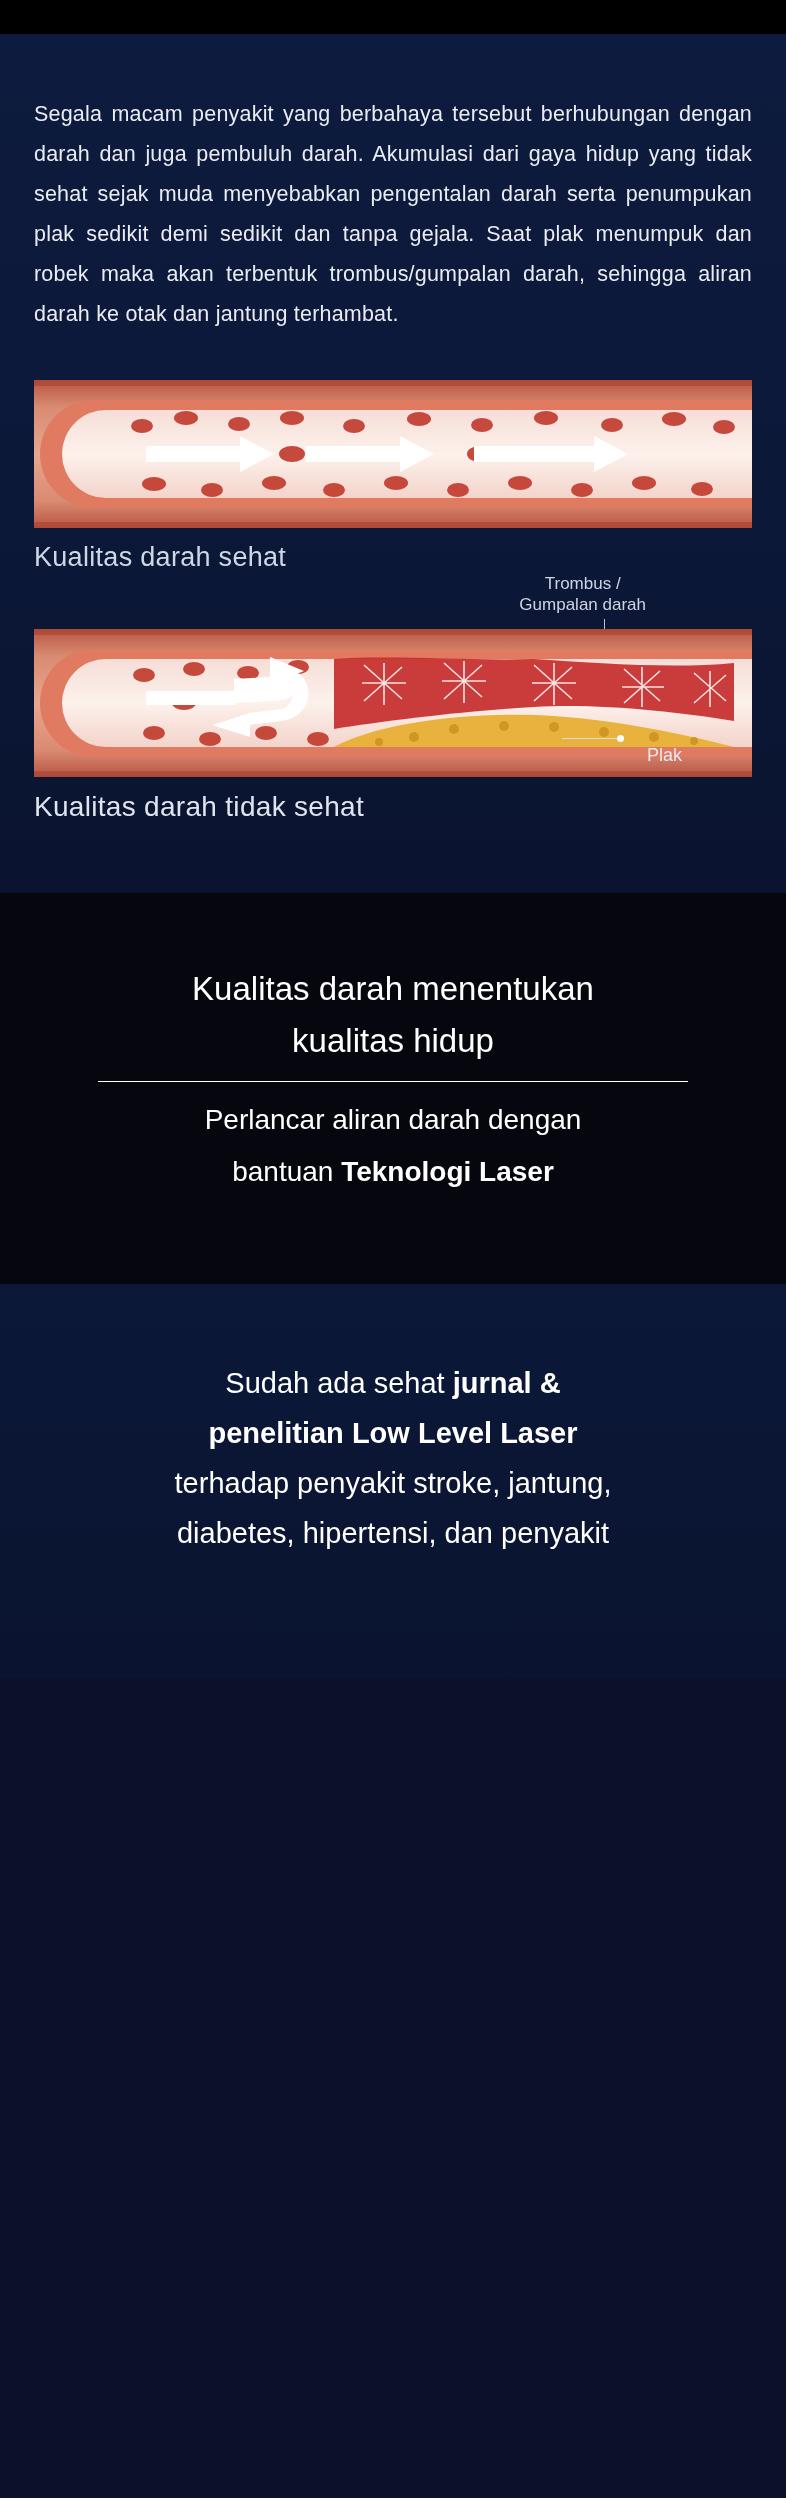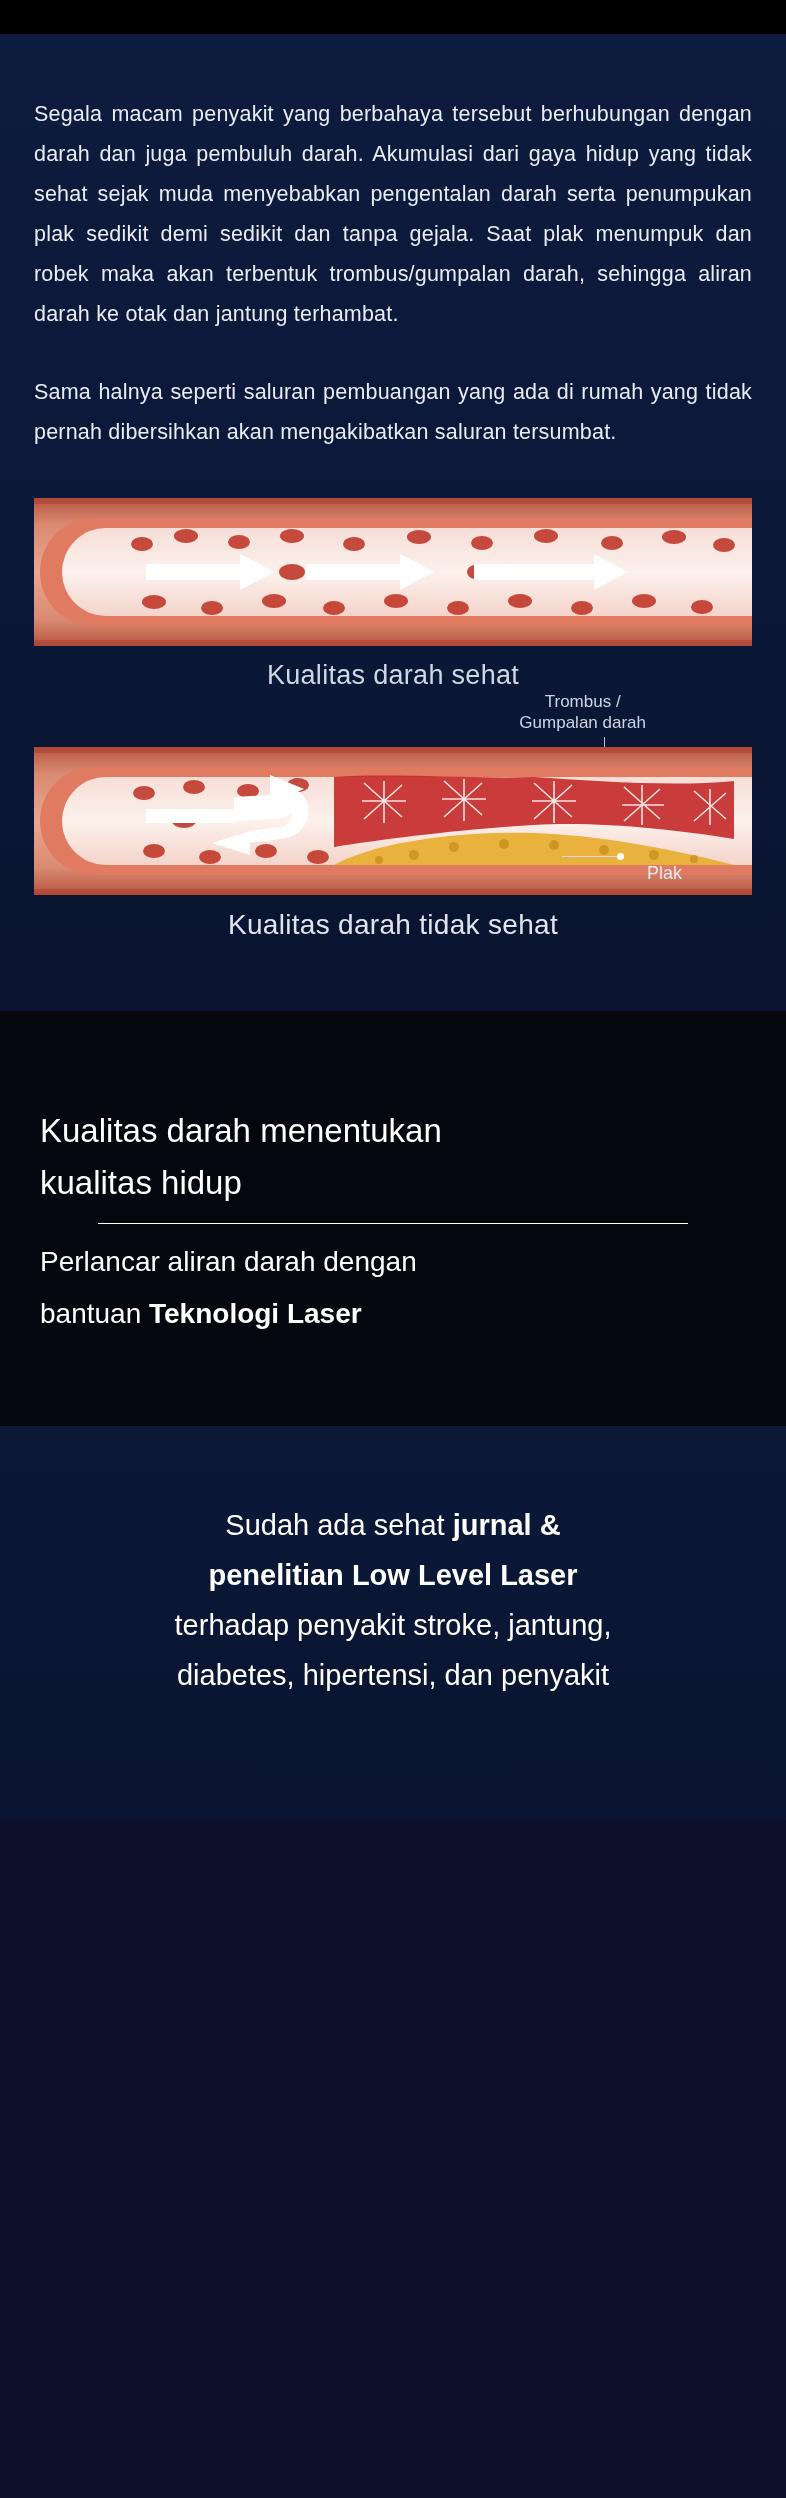--- a/index.html
+++ b/index.html
@@ -41,21 +41,21 @@
   }
   .para:last-of-type { margin-bottom: 0; }
 
   .diagrams { margin-top: 46px; }
 
   .vessel-wrap {
     width: 100%;
     position: relative;
   }
   .vessel-caption {
-    text-align: center;
+    text-align: left;
     font-size: 27px;
     color: #cfd6e4;
     margin: 14px 0 0 0;
     letter-spacing: 0.3px;
   }
   .vessel-caption.wide {
     font-size: 28px;
     color: #dfe4ee;
   }
   .annot-block {
@@ -101,23 +101,23 @@
     position: absolute;
     right: 132px;
     top: 109px;
     width: 58px;
     height: 1px;
     background: #d4dae6;
   }
   
   .section-dark {
     background: #05060e;
-    padding: 94px 40px 86px 40px;
+    padding: 70px 40px 86px 40px;
     box-sizing: border-box;
-    text-align: left;
+    text-align: center;
   }
   .headline-1 {
     font-size: 33px;
     line-height: 52px;
     color: #ffffff;
     font-weight: 400;
     margin: 0;
   }
   .divider {
     width: 590px;
@@ -155,21 +155,20 @@
 </head>
 <body>
 
 <div class="page">
 
   <div class="top-strip"></div>
 
   <div class="section-blue">
 
     <p class="para">Segala macam penyakit yang berbahaya tersebut berhubungan dengan darah dan juga pembuluh darah. Akumulasi dari gaya hidup yang tidak sehat sejak muda menyebabkan pengentalan darah serta penumpukan plak sedikit demi sedikit dan tanpa gejala. Saat plak menumpuk dan robek maka akan terbentuk trombus/gumpalan darah, sehingga aliran darah ke otak dan jantung terhambat.</p>
-    <p class="para">Sama halnya seperti saluran pembuangan yang ada di rumah yang tidak pernah dibersihkan akan mengakibatkan saluran tersumbat.</p>
 
     <div class="diagrams">
 
       <div class="vessel-wrap">
         <svg class="svg-vessel" viewBox="0 0 718 148" preserveAspectRatio="none">
           <defs>
             <linearGradient id="wallH" x1="0" y1="0" x2="0" y2="1">
               <stop offset="0%" stop-color="#b85541"></stop>
               <stop offset="18%" stop-color="#d98a72"></stop>
               <stop offset="50%" stop-color="#e9a78f"></stop>

